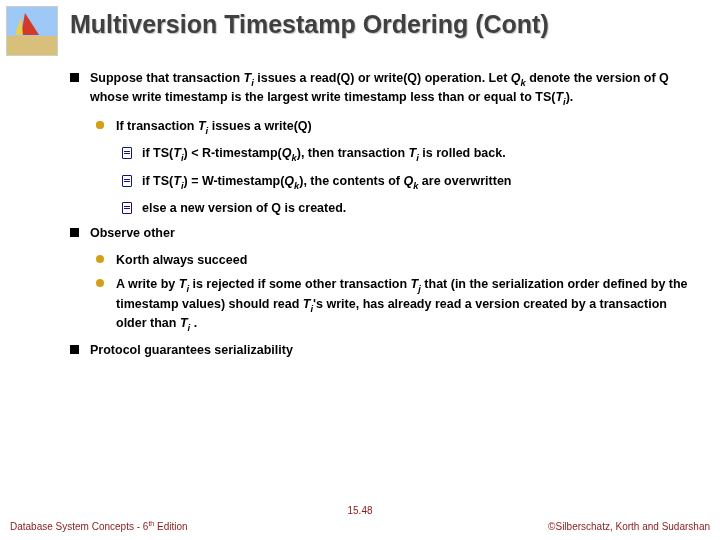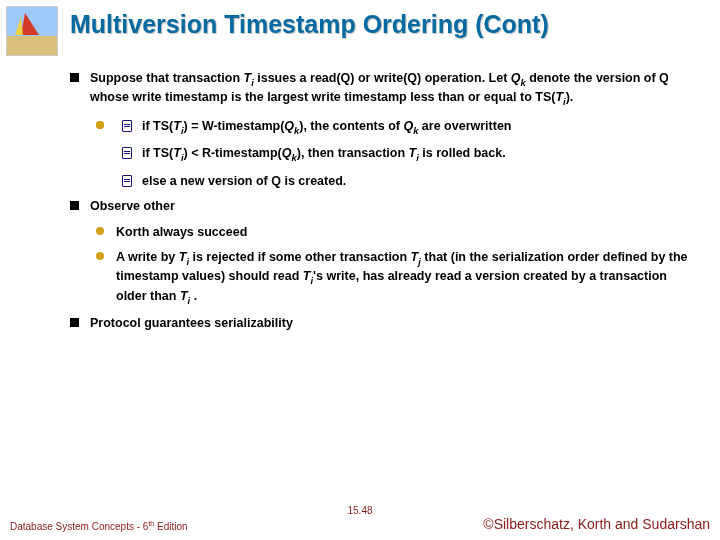--- a/index.html
+++ b/index.html
@@ -43,21 +43,21 @@
     border-right: 2px solid transparent;
     border-bottom: 18px solid #e9d14a;
   }
   .title {
     position: absolute;
     top: 10px;
     left: 70px;
     right: 10px;
     font-size: 25px;
     font-weight: bold;
-    color: #0369a1;
+    color: #404040;
     text-shadow: 1px 1px 1px rgba(0,0,0,0.25);
     white-space: nowrap;
   }
   .content {
     position: absolute;
     top: 70px;
     left: 70px;
     right: 30px;
     font-size: 12.5px;
     line-height: 1.35;
@@ -112,21 +112,21 @@
     bottom: 24px;
     left: 0; right: 0;
     text-align: center;
     font-size: 10px;
     color: #8a1a1a;
   }
   .footer-right {
     position: absolute;
     bottom: 8px;
     right: 10px;
-    font-size: 14px;
+    font-size: 10px;
     color: #8a1a1a;
     text-align: right;
   }
   sup { font-size: 0.7em; }
 </style>
 </head>
 <body>
 
 <div class="slide">
 
@@ -145,33 +145,36 @@
         <span>Suppose that transaction </span><i><span>T</span><sub>i</sub></i><span> issues a </span><b>read</b><span>(Q)</span><span> or </span><b>write</b><span>(Q)</span><span> operation.  Let </span><i><span>Q</span><sub>k</sub></i><span> denote the version of Q whose write timestamp is the largest write timestamp less than or equal to TS(</span><i><span>T</span><sub>i</sub></i><span>).</span>
       </span>
     </div>
 
     <div class="lvl2">
       <span class="bullet"></span>
     </div>
 
     <div class="lvl2">
       <span class="bullet"></span>
+      <span>
+        <span>If transaction </span><i><span>T</span><sub>i</sub></i><span> issues a  </span><b>write</b><span>(Q)</span>
+      </span>
     </div>
 
     <div class="lvl3">
       <span class="bullet"></span>
       <span>
+        <span>if TS(</span><i><span>T</span><sub>i</sub></i><span>) &lt; R-timestamp(</span><i><span>Q</span><sub>k</sub></i><span>), then transaction </span><i><span>T</span><sub>i</sub></i><span> is rolled back.</span>
+      </span>
+    </div>
+
+    <div class="lvl3">
+      <span class="bullet"></span>
+      <span>
         <span>if TS(</span><i><span>T</span><sub>i</sub></i><span>) = W-timestamp(</span><i><span>Q</span><sub>k</sub></i><span>), the contents of </span><i><span>Q</span><sub>k</sub></i><span> are overwritten</span>
-      </span>
-    </div>
-
-    <div class="lvl3">
-      <span class="bullet"></span>
-      <span>
-        <span>if TS(</span><i><span>T</span><sub>i</sub></i><span>) &lt; R-timestamp(</span><i><span>Q</span><sub>k</sub></i><span>), then transaction </span><i><span>T</span><sub>i</sub></i><span> is rolled back.</span>
       </span>
     </div>
 
     <div class="lvl3">
       <span class="bullet"></span>
       <span>else a new version of Q is created.</span>
     </div>
 
     <div class="lvl1">
       <span class="bullet"></span>

